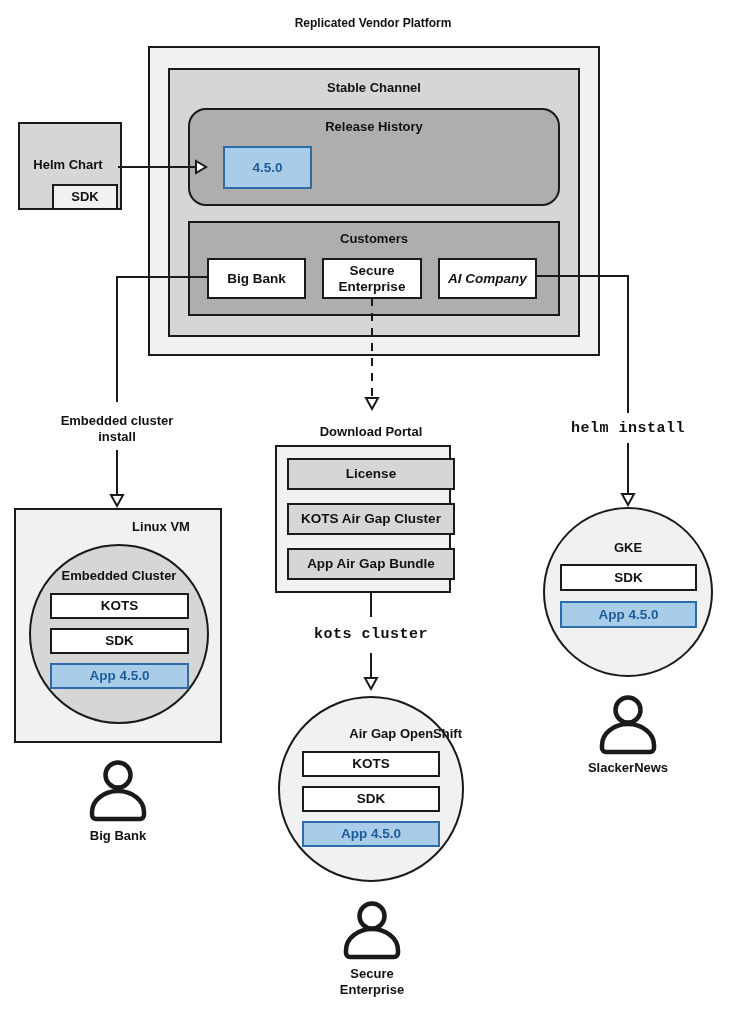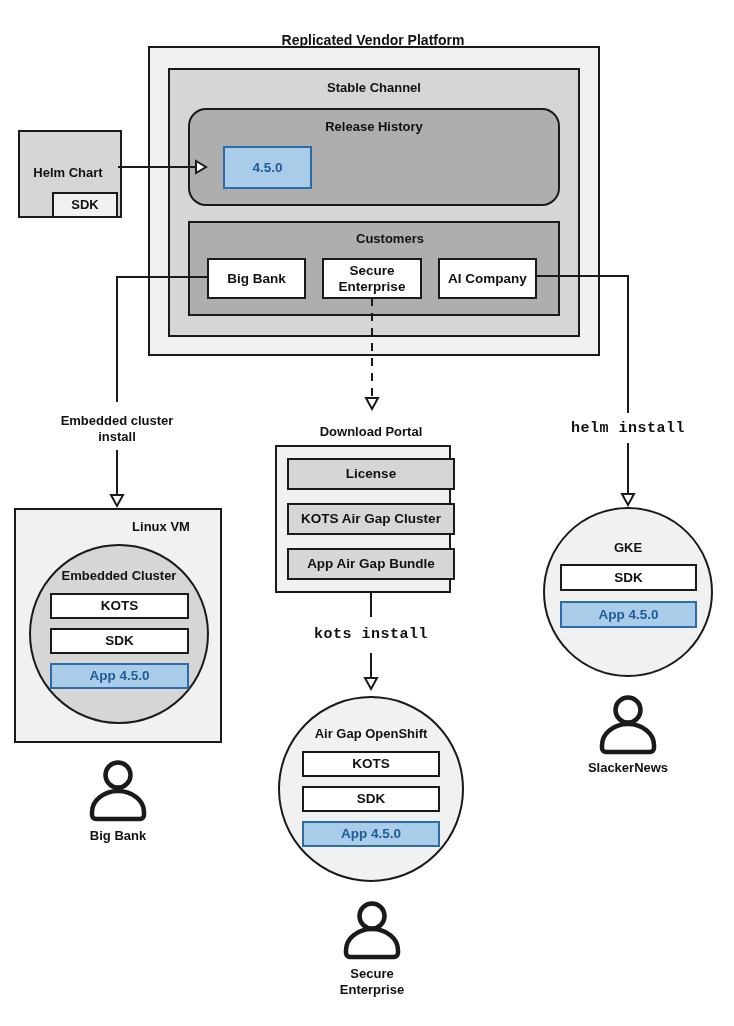--- a/index.html
+++ b/index.html
@@ -30,49 +30,49 @@
   .wrap{white-space:normal;}
   .mono{font-family:"Liberation Mono","DejaVu Sans Mono",monospace; font-size:15px; letter-spacing:0.5px;}
   .overlay{position:absolute; left:0; top:0; width:734px; height:1026px; pointer-events:none;}
   .overlay *{vector-effect:non-scaling-stroke;}
 </style>
 </head>
 <body>
 
 <div class="canvas">
 
-  <div class="lbl" style="left:173px; top:32px; width:400px; font-size:14px;">Replicated Vendor Platform</div>
+  <div class="lbl" style="left:173px; top:16px; width:400px; font-size:12px;">Replicated Vendor Platform</div>
 
   <div class="box fill1" style="left:148px; top:46px; width:452px; height:310px;"></div>
 
   <div class="box fill2" style="left:168px; top:68px; width:412px; height:269px;">
     <div class="lbl" style="left:0; top:10px; width:408px;">Stable Channel</div>
 
     <div class="box fill3" style="left:18px; top:38px; width:372px; height:98px;border-radius:18px;">
       <div class="lbl" style="left:0; top:9px; width:368px;">Release History</div>
       <div class="node blue" style="left:33px; top:36px; width:89px; height:43px;">
         <span>4.5.0</span>
       </div>
     </div>
 
     <div class="box fill3" style="left:18px; top:151px; width:372px; height:95px;">
-      <div class="lbl" style="left:0; top:8px; width:368px;margin-left:16px;">Customers</div>
+      <div class="lbl" style="left:0; top:8px; width:368px;">Customers</div>
       <div class="node" style="left:17px; top:35px; width:99px; height:41px;">
         <span>Big Bank</span>
       </div>
       <div class="node" style="left:132px; top:35px; width:100px; height:41px; padding:0 8px;">
         <span>Secure Enterprise</span>
       </div>
-      <div class="node" style="left:248px; top:35px; width:99px; height:41px;">
+      <div class="node" style="left:248px; top:35px; width:99px; height:41px;font-style:italic;">
         <span>AI Company</span>
       </div>
     </div>
   </div>
 
-  <div class="box fill2" style="left:18px; top:122px; width:104px; height:88px;margin-top:8px;">
+  <div class="box fill2" style="left:18px; top:122px; width:104px; height:88px;">
     <div class="lbl" style="left:0; top:33px; width:96px;">Helm Chart</div>
     <div class="node fill1" style="left:32px; top:60px; width:66px; height:26px; background:var(--gray-light); font-size:13px;">
       <span>SDK</span>
     </div>
   </div>
 
   <div class="lbl wrap" style="left:52px; top:413px; width:130px;">Embedded cluster install</div>
 
   <div class="lbl" style="left:271px; top:424px; width:200px;">Download Portal</div>
 
@@ -82,40 +82,40 @@
       <span>License</span>
     </div>
     <div class="node fill2" style="left:10px; top:56px; width:168px; height:32px; background:var(--gray-mid);">
       <span>KOTS Air Gap Cluster</span>
     </div>
     <div class="node fill2" style="left:10px; top:101px; width:168px; height:32px; background:var(--gray-mid);">
       <span>App Air Gap Bundle</span>
     </div>
   </div>
 
-  <div class="lbl mono" style="left:281px; top:626px; width:180px;">kots install</div>
+  <div class="lbl mono" style="left:281px; top:626px; width:180px;">kots cluster</div>
 
   <div class="box fill1" style="left:14px; top:508px; width:208px; height:235px;">
     <div class="lbl" style="left:0; top:9px; width:204px;margin-left:43px;">Linux VM</div>
     <div class="box fill2 circle" style="left:13px; top:34px; width:180px; height:180px;">
       <div class="lbl" style="left:0; top:22px; width:176px;">Embedded Cluster</div>
       <div class="node" style="left:19px; top:47px; width:139px; height:26px;">
         <span>KOTS</span>
       </div>
       <div class="node" style="left:19px; top:82px; width:139px; height:26px;">
         <span>SDK</span>
       </div>
       <div class="node blue" style="left:19px; top:117px; width:139px; height:26px;">
         <span>App 4.5.0</span>
       </div>
     </div>
   </div>
 
   <div class="box fill1 circle" style="left:278px; top:696px; width:186px; height:186px;">
-    <div class="lbl" style="left:0; top:28px; width:182px;">Air Gap OpenShift</div>
+    <div class="lbl" style="left:0; top:28px; width:182px;text-align:right;">Air Gap OpenShift</div>
     <div class="node" style="left:22px; top:53px; width:138px; height:26px;">
       <span>KOTS</span>
     </div>
     <div class="node" style="left:22px; top:88px; width:138px; height:26px;">
       <span>SDK</span>
     </div>
     <div class="node blue" style="left:22px; top:123px; width:138px; height:26px;">
       <span>App 4.5.0</span>
     </div>
   </div>

